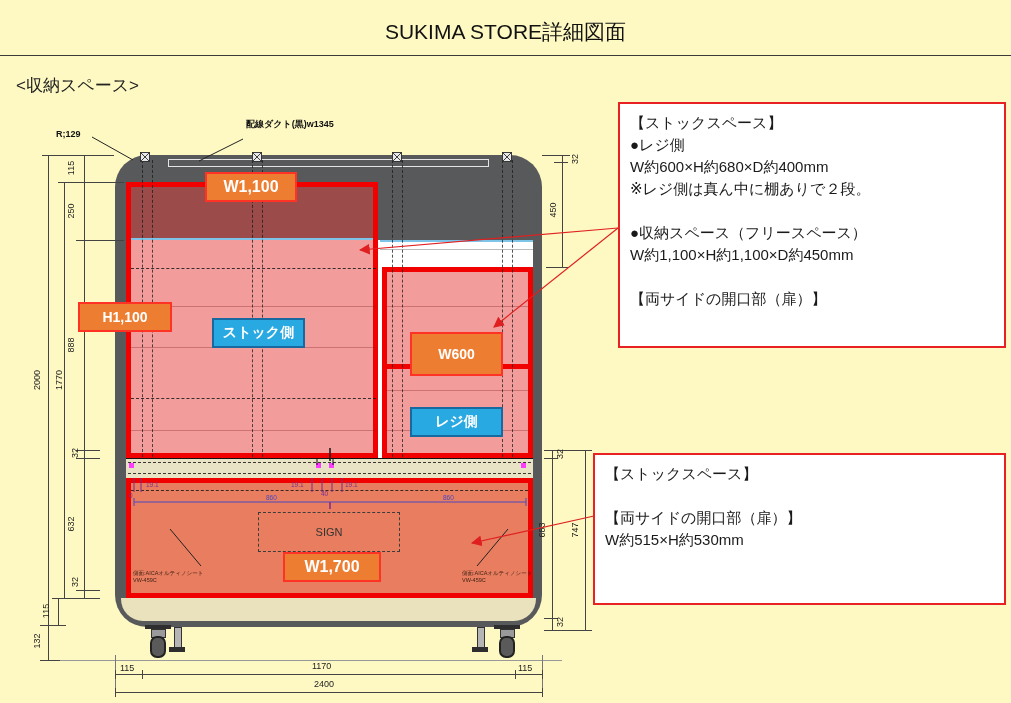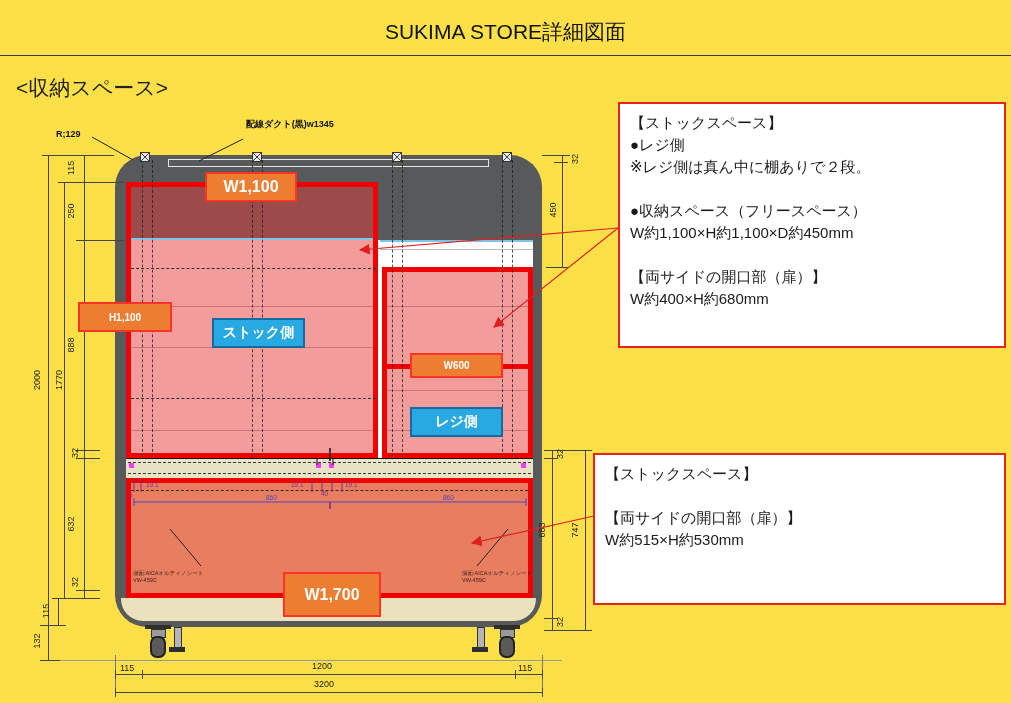--- a/index.html
+++ b/index.html
@@ -1,31 +1,31 @@
 <!DOCTYPE html>
 <html><head>
 <meta charset="utf-8">
 <style>
   html,body{margin:0;padding:0;background:#fff}
-  .canvas{position:relative;width:1011px;height:703px;background:#fde047;overflow:hidden;
+  .canvas{position:relative;width:1011px;height:703px;background:#fef9c3;overflow:hidden;
           font-family:"Liberation Sans","DejaVu Sans",sans-serif;color:#1a1a1a}
   .abs{position:absolute}
   .title{position:absolute;left:0;top:18px;width:1011px;text-align:center;font-size:21px;color:#111}
   .title-rule{position:absolute;left:0;top:55px;width:1011px;border-top:1.5px solid #3a3a3a}
-  .heading{position:absolute;left:16px;top:74px;font-size:21px;color:#222}
+  .heading{position:absolute;left:16px;top:74px;font-size:17px;color:#222}
   .dline-v{position:absolute;width:1px;background:#444}
   .dline-h{position:absolute;height:1px;background:#444}
   .htick{position:absolute;height:1px;background:#444}
   .vtick{position:absolute;width:1px;height:9px;background:#444}
   .vtext{position:absolute;width:44px;height:12px;display:flex;align-items:center;justify-content:center;
          transform:rotate(-90deg);font-size:9px;color:#222;white-space:nowrap}
   .dtext{position:absolute;font-size:9px;color:#222;white-space:nowrap}
   .leadlabel{position:absolute;font-size:9px;font-weight:bold;color:#111;white-space:nowrap}
   .olabel{position:absolute;background:#ed7d31;border:2px solid #ff3226;color:#fff;font-weight:bold;
-          display:flex;align-items:center;justify-content:center;font-size:10px;box-sizing:border-box}
+          display:flex;align-items:center;justify-content:center;font-size:14px;box-sizing:border-box}
   .blabel{position:absolute;background:#29a9e1;border:2px solid #1769a0;color:#fff;font-weight:bold;
           display:flex;align-items:center;justify-content:center;font-size:14px;box-sizing:border-box}
   .vdash{position:absolute;width:0;border-left:1px dashed rgba(25,25,25,.75)}
   .hdash{position:absolute;height:0;border-top:1px dashed rgba(25,25,25,.85)}
   .shelfline{position:absolute;height:1px;background:rgba(130,30,30,.33)}
   .anno{position:absolute;background:#fff;border:2px solid #e82222;padding:8px 10px;font-size:15px;
         color:#1a1a1a;box-sizing:border-box}
   .anno .ln{height:22px;line-height:22px;white-space:nowrap}
   .ptxt{position:absolute;font-size:6.5px;color:#7b2d8e;white-space:nowrap}
   .btxt{position:absolute;font-size:6.5px;color:#4a48c0;white-space:nowrap}
@@ -79,20 +79,23 @@
   <div class="abs" style="left:126px;top:458px;width:407px;height:20px;background:#e8e3c4;border-top:1.5px solid #111;box-sizing:border-box"></div>
   <div class="hdash" style="left:128px;top:462px;width:403px"></div>
   <div class="hdash" style="left:128px;top:473px;width:403px"></div>
   <div class="abs" style="left:129px;top:463px;width:5px;height:5px;background:#ff3cff"></div>
   <div class="abs" style="left:316px;top:463px;width:5px;height:5px;background:#ff3cff"></div>
   <div class="abs" style="left:329px;top:463px;width:5px;height:5px;background:#ff3cff"></div>
   <div class="abs" style="left:521px;top:463px;width:5px;height:5px;background:#ff3cff"></div>
 
   <div class="abs" style="left:126px;top:478px;width:407px;height:120px;background:#e87d5f;border:5px solid #f10000;box-sizing:border-box"></div>
   <div class="hdash" style="left:131px;top:490px;width:397px"></div>
+  <div class="sign" style="left:258px;top:512px;width:142px;height:40px">
+    <span>SIGN</span>
+  </div>
 
   <div class="abs" style="left:121px;top:598px;width:415px;height:23px;background:#e9e2bd;border-radius:0 0 22px 22px"></div>
 
   <div class="abs" style="left:145px;top:625px;width:26px;height:4px;background:#2e2e2e"></div>
   <div class="abs" style="left:151px;top:629px;width:13px;height:7px;background:#9a9a9a;border:1px solid #333"></div>
   <div class="abs" style="left:150px;top:636px;width:16px;height:22px;background:#5a5a5a;border:2px solid #222;border-radius:7px;box-sizing:border-box"></div>
   <div class="abs" style="left:174px;top:627px;width:6px;height:20px;background:#b5b5b5;border:1px solid #333"></div>
   <div class="abs" style="left:169px;top:647px;width:16px;height:5px;background:#2e2e2e"></div>
   <div class="abs" style="left:477px;top:627px;width:6px;height:20px;background:#b5b5b5;border:1px solid #333"></div>
   <div class="abs" style="left:472px;top:647px;width:16px;height:5px;background:#2e2e2e"></div>
@@ -147,45 +150,45 @@
   <div class="dline-v" style="left:542px;top:655px;height:39px;background:#777"></div>
   <div class="dline-h" style="left:115px;top:674px;width:427px"></div>
   <div class="dline-h" style="left:115px;top:692px;width:427px"></div>
   <div class="vtick" style="left:115px;top:670px"></div>
   <div class="vtick" style="left:142px;top:670px"></div>
   <div class="vtick" style="left:515px;top:670px"></div>
   <div class="vtick" style="left:542px;top:670px"></div>
   <div class="vtick" style="left:115px;top:688px"></div>
   <div class="vtick" style="left:542px;top:688px"></div>
   <div class="dtext" style="left:120px;top:663px">115</div>
-  <div class="dtext" style="left:312px;top:661px">1200</div>
+  <div class="dtext" style="left:312px;top:661px">1170</div>
   <div class="dtext" style="left:518px;top:663px">115</div>
-  <div class="dtext" style="left:314px;top:679px">3200</div>
+  <div class="dtext" style="left:314px;top:679px">2400</div>
 
   <div class="ptxt" style="left:146px;top:481px">19.1</div>
   <div class="ptxt" style="left:129px;top:492px">0</div>
   <div class="ptxt" style="left:291px;top:481px">19.1</div>
   <div class="ptxt" style="left:321px;top:490px">40</div>
   <div class="ptxt" style="left:345px;top:481px">19.1</div>
   <div class="btxt" style="left:266px;top:494px">860</div>
   <div class="btxt" style="left:443px;top:494px">860</div>
 
   <div class="note" style="left:133px;top:570px">
     <div>側面:AICAオルティノシート</div>
     <div>VW-459C</div>
   </div>
   <div class="note" style="left:462px;top:570px">
     <div>側面:AICAオルティノシート</div>
     <div>VW-459C</div>
   </div>
 
   <div class="olabel" style="left:205px;top:172px;width:92px;height:30px;font-size:16px">W1,100</div>
   <div class="olabel" style="left:78px;top:302px;width:94px;height:30px">H1,100</div>
-  <div class="olabel" style="left:410px;top:353px;width:93px;height:25px">W600</div>
-  <div class="olabel" style="left:283px;top:572px;width:98px;height:45px;font-size:16px">W1,700</div>
+  <div class="olabel" style="left:410px;top:332px;width:93px;height:44px">W600</div>
+  <div class="olabel" style="left:283px;top:552px;width:98px;height:30px;font-size:16px">W1,700</div>
 
   <div class="blabel" style="left:212px;top:318px;width:93px;height:30px">ストック側</div>
   <div class="blabel" style="left:410px;top:407px;width:93px;height:30px">レジ側</div>
 
   <div class="leadlabel" style="left:56px;top:129px">R;129</div>
   <div class="leadlabel" style="left:246px;top:118px">配線ダクト(黒)w1345</div>
 
   <svg class="overlay" width="1011" height="703" viewBox="0 0 1011 703">
     <defs>
       <marker id="ah" viewBox="0 0 10 10" refX="9" refY="5" markerWidth="9" markerHeight="9" orient="auto-start-reverse">
@@ -240,27 +243,27 @@
       <line x1="134" y1="502" x2="526" y2="502"></line>
       <line x1="134" y1="498" x2="134" y2="506"></line>
       <line x1="526" y1="498" x2="526" y2="506"></line>
       <line x1="330" y1="502" x2="330" y2="509" stroke="#7b2d8e" stroke-width="1.5"></line>
     </g>
   </svg>
 
   <div class="anno" style="left:618px;top:102px;width:388px;height:246px">
     <div class="ln">【ストックスペース】</div>
     <div class="ln">●レジ側</div>
+    <div class="ln">W約600×H約680×D約400mm</div>
     <div class="ln">※レジ側は真ん中に棚ありで２段。</div>
     <div class="ln"></div>
     <div class="ln">●収納スペース（フリースペース）</div>
     <div class="ln">W約1,100×H約1,100×D約450mm</div>
     <div class="ln"></div>
     <div class="ln">【両サイドの開口部（扉）】</div>
-    <div class="ln">W約400×H約680mm</div>
   </div>
   <div class="anno" style="left:593px;top:453px;width:413px;height:152px">
     <div class="ln">【ストックスペース】</div>
     <div class="ln"></div>
     <div class="ln">【両サイドの開口部（扉）】</div>
     <div class="ln">W約515×H約530mm</div>
   </div>
 
 </div>
 

